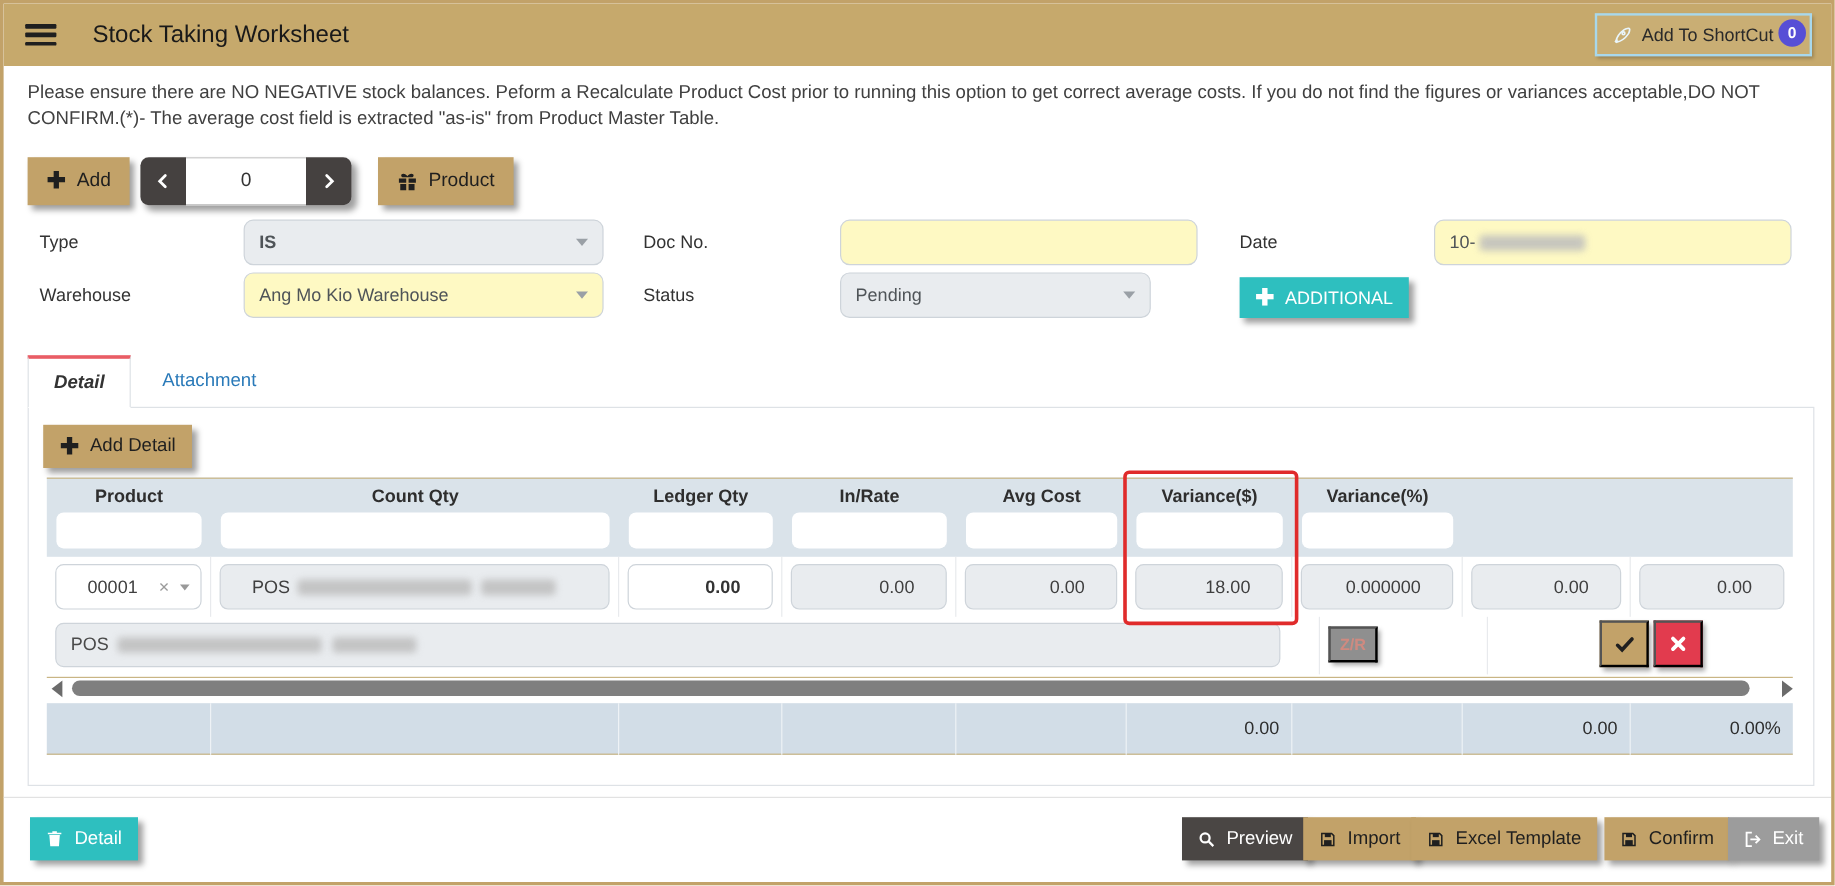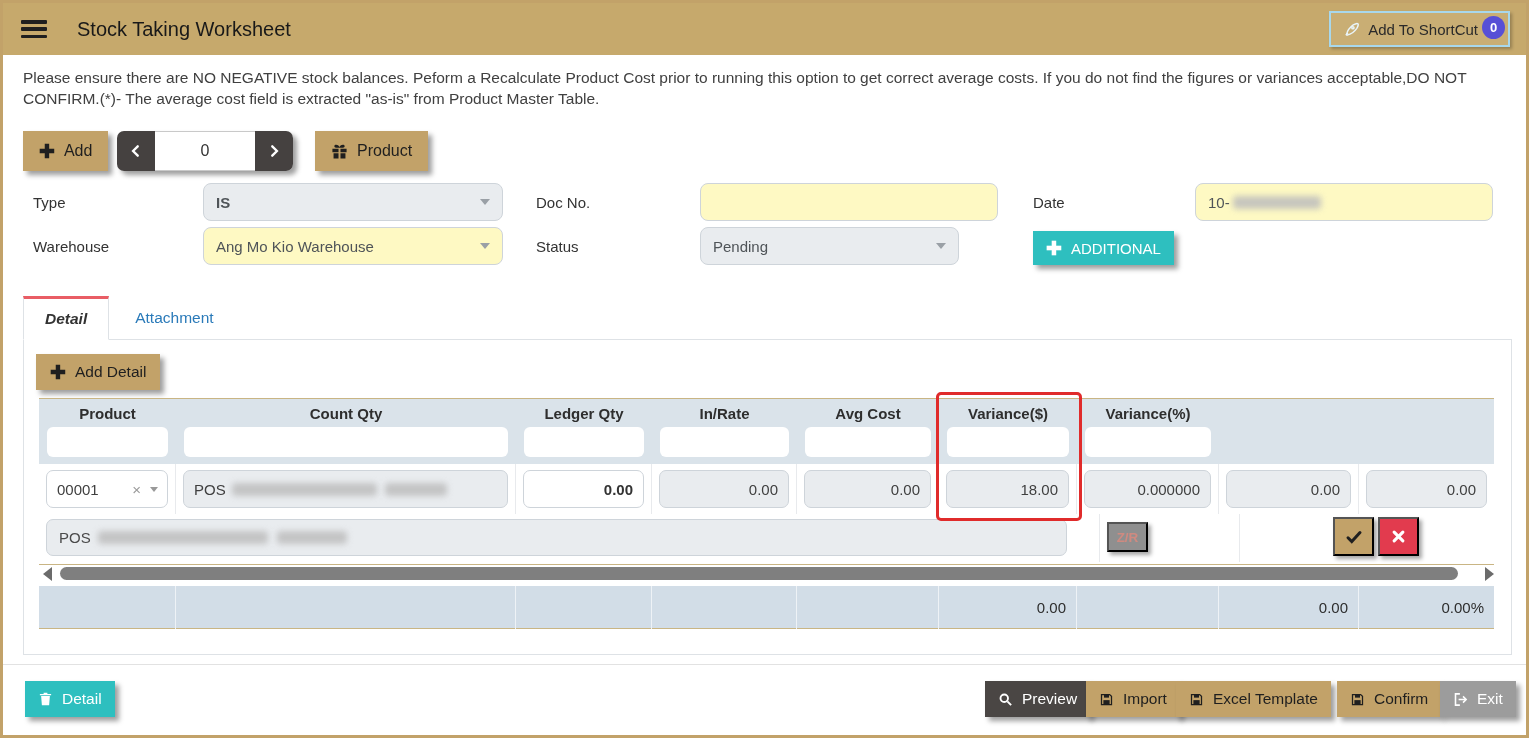--- a/index.html
+++ b/index.html
@@ -49,21 +49,21 @@
   .panel{position:absolute;left:20px;top:336px;width:1489px;height:316px;border:1px solid #dee2e6;background:#fff;}
   .add-detail-btn{position:absolute;left:12px;top:14px;height:36px;padding:0 14px;font-size:15.5px;}
   .grid{display:grid;grid-template-columns:137px 340px 136px 145px 142px 138px 142px 140px 135px;}
   .thead{position:absolute;left:15px;top:58px;width:1455px;height:66px;background:#dae3ea;border-top:1px solid #c9b584;}
   .thead .hcell{padding-top:6px;text-align:center;}
   .htitle{font-size:15px;font-weight:bold;color:#2e2e2e;}
   .hfilter{display:block;width:calc(100% - 16px);height:30px;margin:5px auto 0;border:none;border-radius:6px;background:#fff;font-family:inherit;font-size:14px;padding:0 8px;}
   .trow{position:absolute;left:15px;top:124px;width:1455px;height:50px;}
   .trow .tcell{border-right:1px solid #e8eaed;display:flex;align-items:center;padding:6px 7px;height:50px;}
   .trow .tcell:last-child{border-right:none;}
-  .cellbox{width:100%;height:38px;border:1px solid #ced4da;border-radius:7px;background:#fff;display:flex;align-items:center;justify-content:flex-end;padding:0 10px;font-size:15px;color:#3f3f3f;}
+  .cellbox{width:100%;height:38px;border:1px solid #ced4da;border-radius:7px;background:#fff;display:flex;align-items:center;justify-content:flex-end;padding:0 26px;font-size:15px;color:#3f3f3f;}
   .cellbox.disabled{background:#e9ecef;}
   .cellbox.left{justify-content:flex-start;}
   .pselect{position:relative;}
   .pclear{position:absolute;right:26px;color:#9a9a9a;font-size:15px;cursor:pointer;}
   .pcaret{position:absolute;right:9px;top:16px;width:0;height:0;border-left:4px solid transparent;border-right:4px solid transparent;border-top:5px solid #999;}
   .editrow{position:absolute;left:15px;top:174px;width:1455px;height:48px;}
   .editrow .bigbox{position:absolute;left:7px;top:5px;width:1021px;height:37px;border:1px solid #ced4da;border-radius:7px;background:#e9ecef;display:flex;align-items:center;padding:0 12px;font-size:15px;color:#4a4a4a;}
   .vdiv{position:absolute;top:0;width:1px;height:48px;background:#e8eaed;}
   .zr-btn{position:absolute;left:1068px;top:8px;width:41px;height:30px;background:#8f8f8f;color:#cf8a80;font-weight:bold;font-size:13.5px;display:flex;align-items:center;justify-content:center;box-shadow:3px 3px 4px rgba(0,0,0,.35);cursor:pointer;}
   .ok-btn{position:absolute;left:1294px;top:3px;width:41px;height:39px;background:#c2a269;display:flex;align-items:center;justify-content:center;box-shadow:3px 3px 4px rgba(0,0,0,.35);cursor:pointer;}

